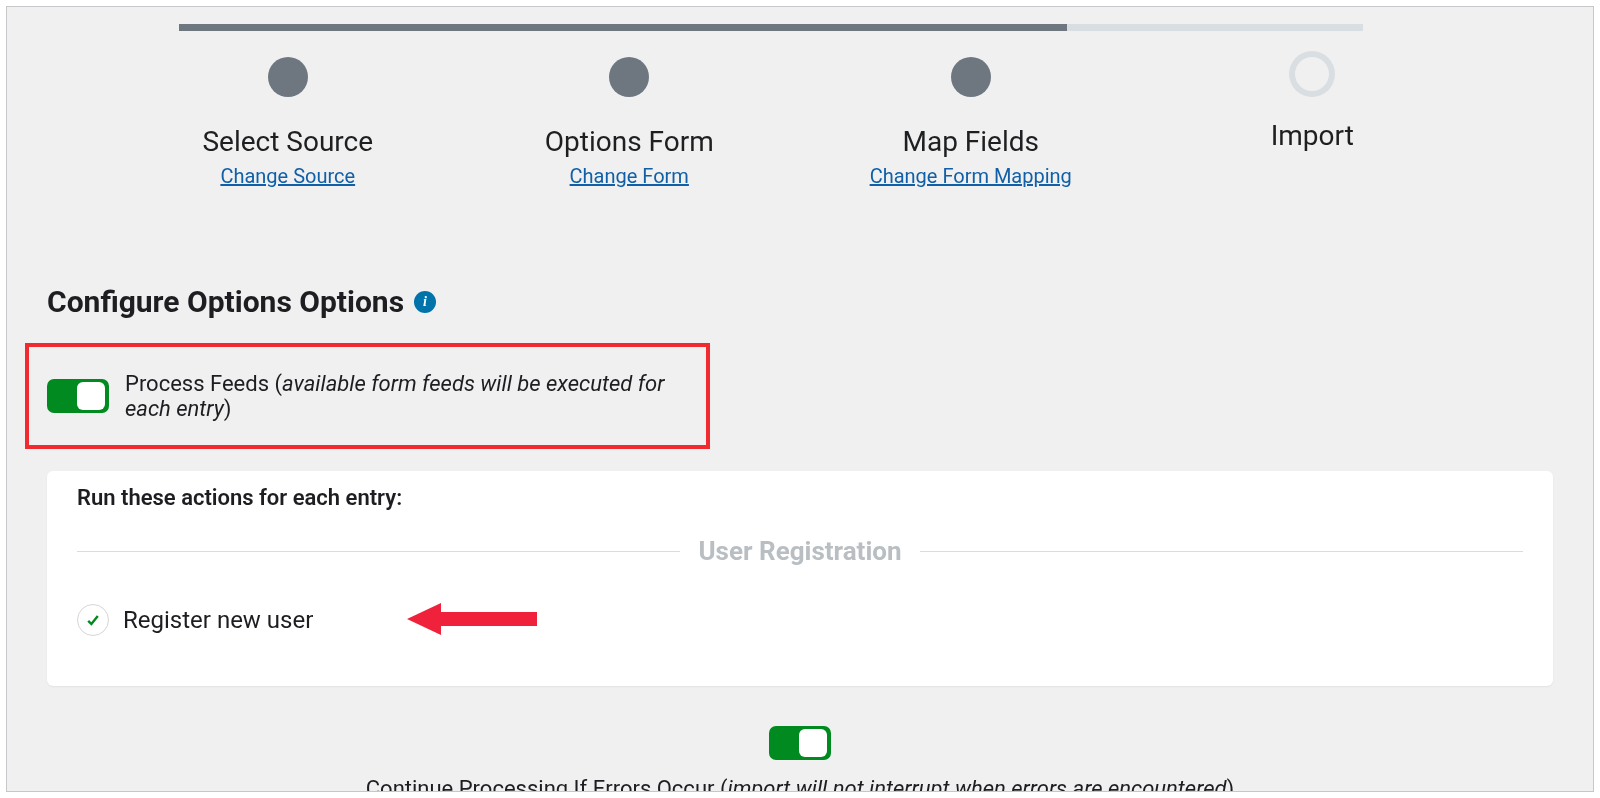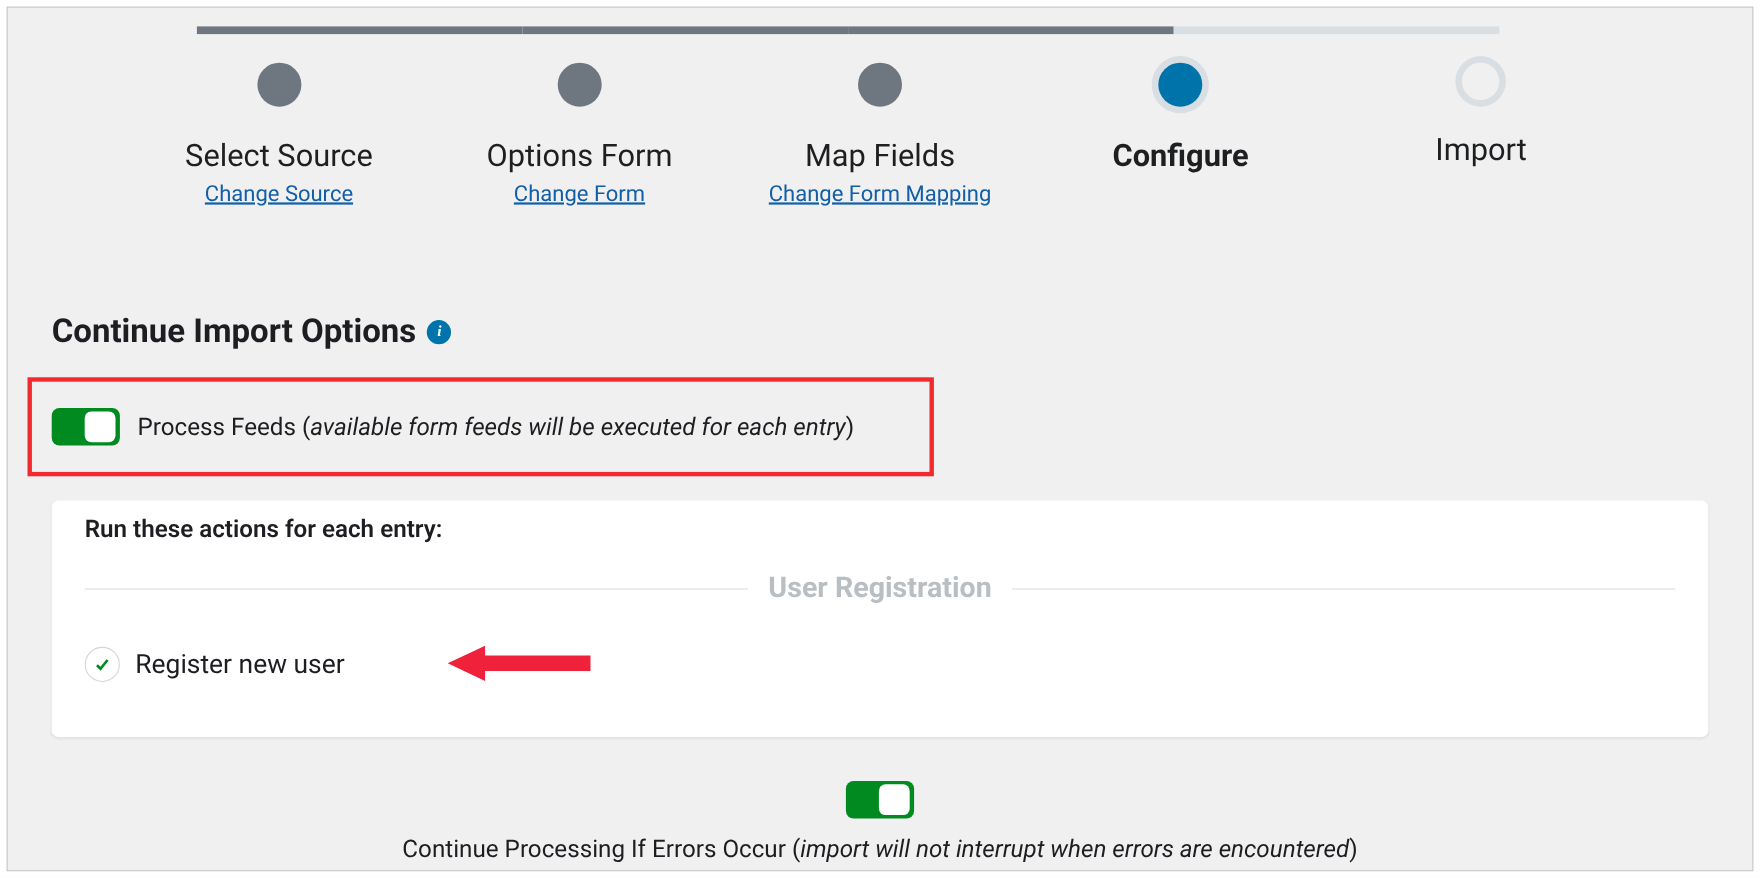--- a/index.html
+++ b/index.html
@@ -106,21 +106,21 @@
   }
 
   
   .highlight-box {
     margin: 24px 18px 0 18px;
     border: 4px solid #f02a2f;
     padding: 24px 18px;
     display: flex;
     align-items: center;
     gap: 16px;
-    width: 824px;
+    width: 685px;
   }
 
   .toggle {
     width: 62px;
     height: 34px;
     border-radius: 7px;
     background: #008a20;
     position: relative;
     cursor: pointer;
     flex-shrink: 0;
@@ -239,37 +239,31 @@
     </div>
 
     <div class="step">
       <div class="dot-wrap">
           <div class="dot done"></div>
         </div>
       <div class="step-label">Map Fields</div>
       <a class="step-link">Change Form Mapping</a>
     </div>
 
-    <div class="step current">
-      <div class="dot-wrap">
-          <div class="dot active"></div>
-        </div>
-      <div class="step-label">Configure</div>
-    </div>
 
     <div class="step">
       <div class="dot-wrap">
           <div class="dot future"></div>
         </div>
       <div class="step-label">Import</div>
     </div>
   </div>
 
   <div class="section-heading">
-    <span>Continue Import Options</span>
+    <span>Configure Options Options</span>
     <span class="info-icon">i</span>
   </div>
 
   <div class="highlight-box">
     <div class="toggle">
       <div class="knob"></div>
     </div>
     <div class="toggle-label">
       <span>Process Feeds </span><span>(</span><span class="sub">available form feeds will be executed for each entry</span><span>)</span>
     </div>

